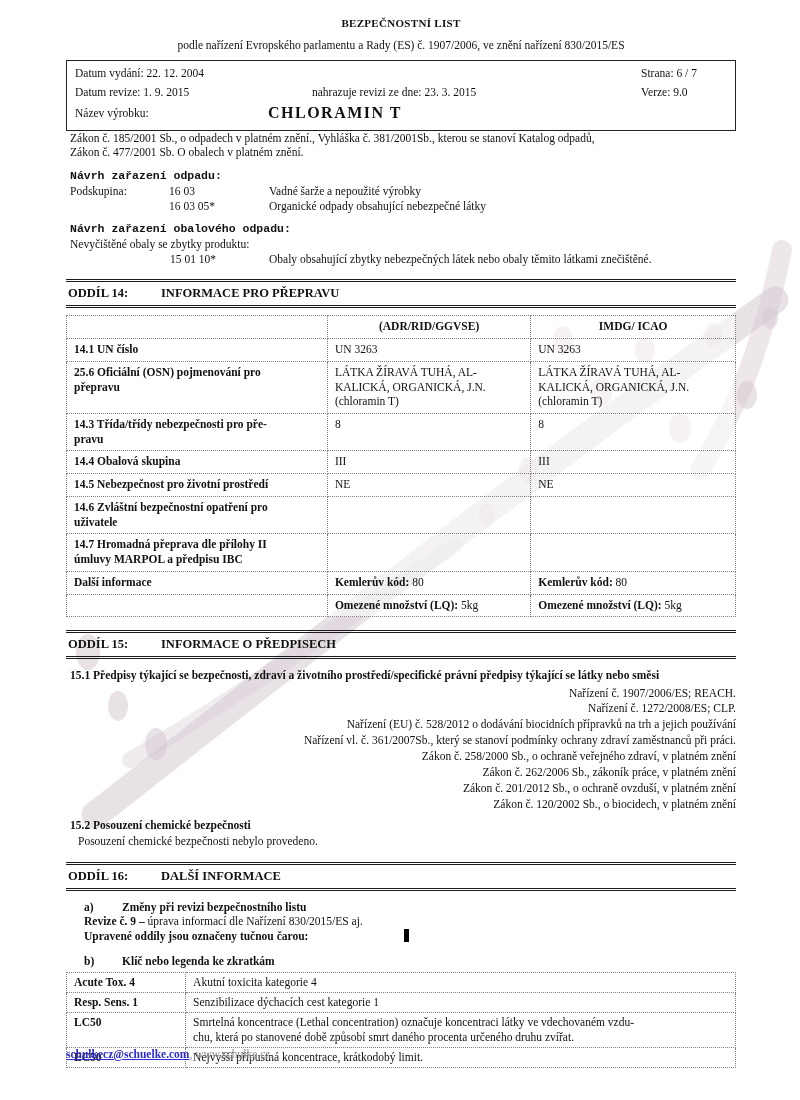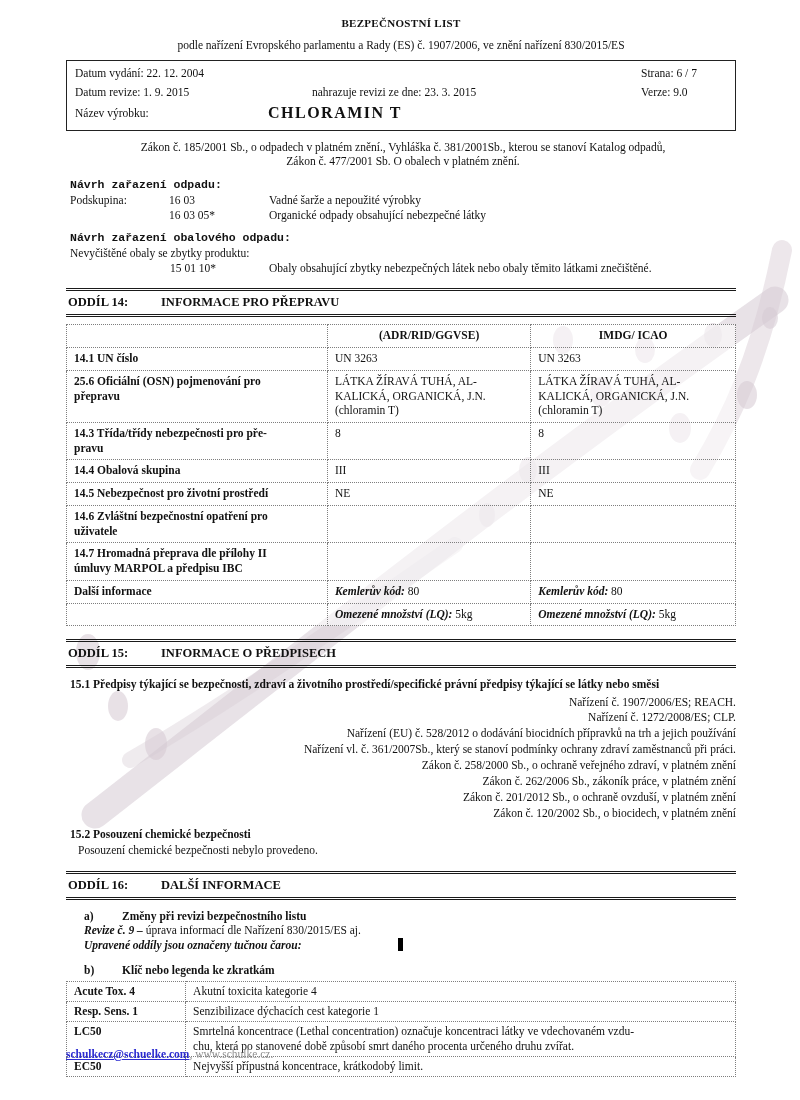--- a/index.html
+++ b/index.html
@@ -15,21 +15,21 @@
 
   .doc-title { text-align:center; font-weight:bold; font-size:11px; letter-spacing:.3px; }
   .doc-subtitle { text-align:center; font-size:11.5px; margin-top:8px; }
 
   .info-box { border:1.5px solid #222; margin-top:7px; padding:3px 8px 5px 8px; background:rgba(255,255,255,.65); }
   .info-row { display:grid; grid-template-columns:237px 1fr 86px; align-items:baseline; padding:2px 0; }
   .info-row .right { text-align:left; }
   .product-row { display:grid; grid-template-columns:165px 1fr; align-items:center; padding:2px 0 1px 0;gap:28px; }
   .product-name { font-weight:bold; font-size:16px; letter-spacing:1.5px; }
 
-  .para { margin-top:9px; padding-left:4px; white-space:pre-line;text-align:center; }
+  .para { padding-left:4px; white-space:pre-line; }
 
   .block-heading { font-weight:bold; margin-top:9px; padding-left:4px;font-family:Liberation Mono, monospace; }
   .tab-row { display:grid; grid-template-columns:99px 100px 1fr; padding-left:4px; }
   .tab-row.single { grid-template-columns:199px 1fr; }
 
   .section-bar { margin-top:13px; border-top:3px double #1a1a1a; border-bottom:3px double #1a1a1a; padding:3px 2px 4px 2px; font-weight:bold; font-size:12.5px; display:flex; }
   .section-bar .sec-id { width:93px; }
 
   table { border-collapse:collapse; width:100%; table-layout:fixed; margin-top:7px; background:rgba(255,255,255,.55); }
   td, th { border:1px dotted #7e7e7e; vertical-align:top; padding:3px 7px 4px 7px; text-align:left; font-size:11.5px; }
@@ -42,21 +42,21 @@
 
   .sub-heading { font-weight:bold; margin-top:9px; padding-left:4px; }
   .reg-list { list-style:none; margin-top:2px; padding-left:12px; }
   .reg-list li { padding:0.6px 0;text-align:right; }
   .plain { padding-left:12px; margin-top:1px; }
 
   .ab-block { padding-left:18px; margin-top:9px; }
   .ab-line { display:flex; }
   .ab-marker { width:38px; font-weight:bold; }
   .ab-heading { font-weight:bold; }
-  .bold { font-weight:bold;font-style:italic; }
+  .bold { font-weight:bold; }
   .bar-mark { display:inline-block; width:5px; height:13px; background:#000; vertical-align:-2px; margin-left:96px; }
 
   .footer { position:absolute; left:66px; right:60px; top:1046px; color:var(--footer_text,#8f8f8f); font-size:11.5px; line-height:1.45; z-index:1; }
   .footer a { color:var(--link,#2b2bd0); font-weight:bold; }
 </style>
 </head>
 <body>
 
 <svg id="watermark" width="800" height="1100" viewBox="0 0 800 1100" aria-hidden="true">
   <g stroke="var(--watermark,#d6cad3)" fill="none" stroke-linecap="round">

